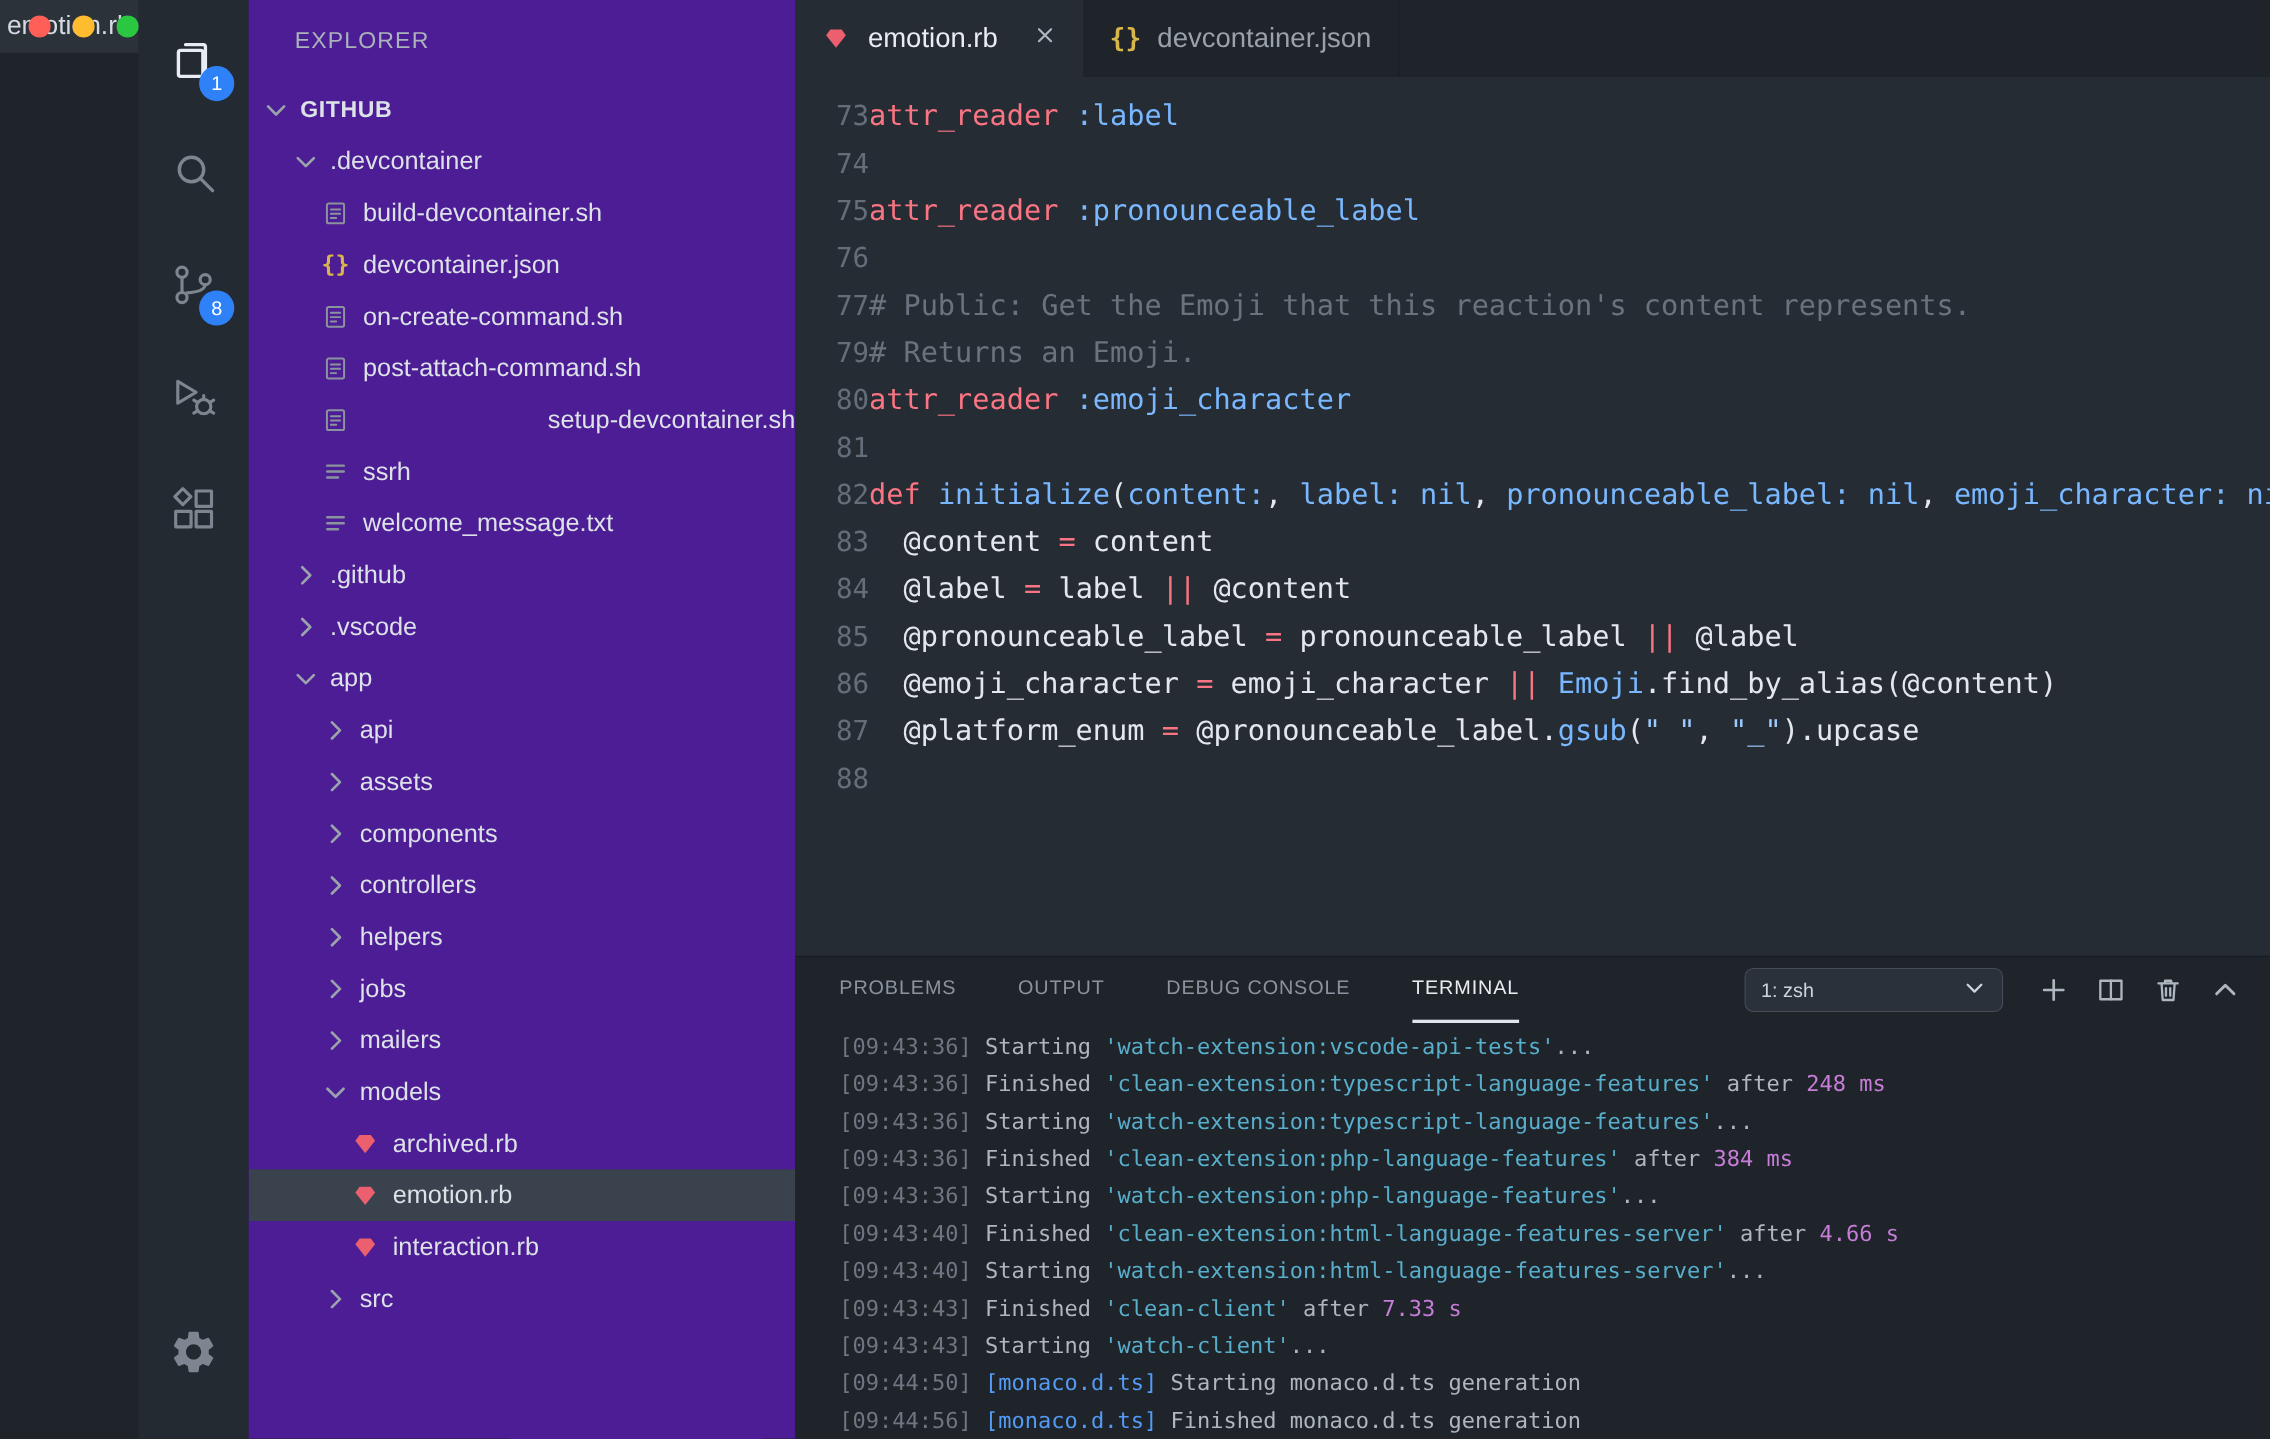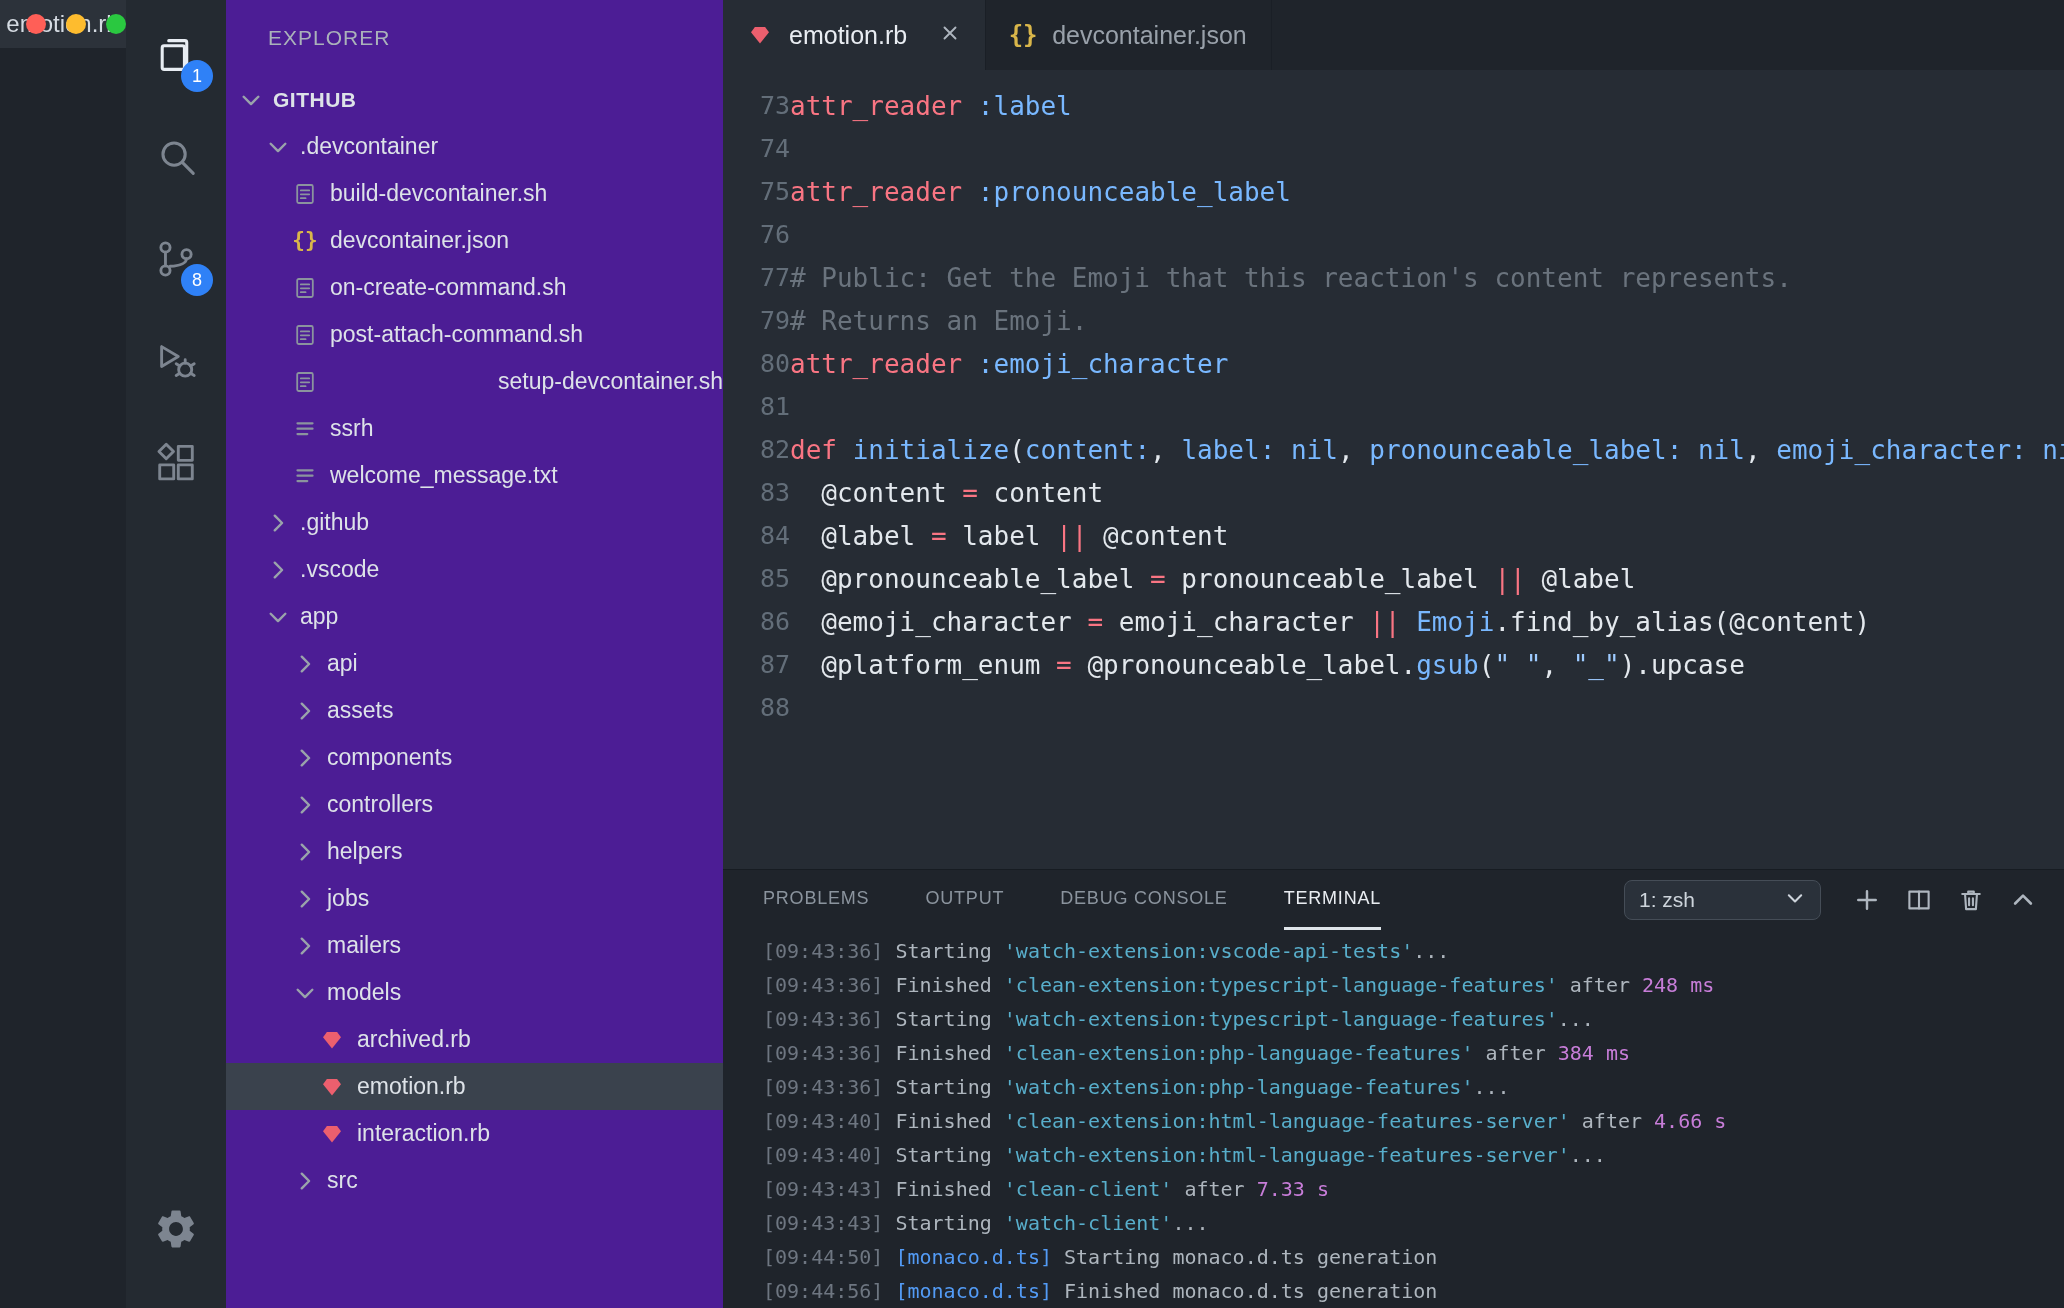--- a/index.html
+++ b/index.html
@@ -57,21 +57,21 @@
   .code-text{white-space:pre;}
   .tok-w{color:#e3e8ed}.tok-r{color:#f97583}.tok-b{color:#79b8ff}.tok-s{color:#9ecbff}.tok-c{color:#6a737d}
 
   
   .panel{height:439px;background:#1f242b;border-top:1px solid #171c22;display:flex;flex-direction:column;flex-shrink:0;}
   .panel-header{height:60px;display:flex;align-items:center;justify-content:space-between;padding:0 16px 0 40px;flex-shrink:0;}
   .panel-tabs{display:flex;gap:56px;height:100%;}
   .panel-tab{display:flex;align-items:center;font-size:18px;letter-spacing:.8px;color:#8b949e;border-bottom:3px solid transparent;cursor:pointer;}
   .panel-tab.active{color:#e9edf2;border-bottom-color:#dfe5ea;}
   .panel-actions{display:flex;align-items:center;gap:24px;color:#aeb6bf;}
-  .shell-select{display:flex;align-items:center;justify-content:space-between;width:197px;height:40px;background:#2a313a;border:1px solid #454d57;border-radius:8px;padding:0 14px;font-size:21px;color:#cdd4db;cursor:pointer;margin-right:8px;}
+  .shell-select{display:flex;align-items:center;justify-content:space-between;width:235px;height:40px;background:#2a313a;border:1px solid #454d57;border-radius:8px;padding:0 14px;font-size:18px;color:#cdd4db;cursor:pointer;margin-right:8px;}
   .shell-select svg{width:22px;height:22px;}
   .pa-icon{display:flex;cursor:pointer;}
   .pa-icon svg{width:28px;height:28px;}
   .terminal{flex:1;padding:4px 0 0 40px;font-family:"DejaVu Sans Mono",monospace;font-size:20px;overflow:hidden;}
   .term-line{height:34px;line-height:34px;white-space:pre;}
   .term-g{color:#6e7681}.term-d{color:#aeb6be}.term-c{color:#58aecb}.term-m{color:#c77dd8}.term-b{color:#539bf5}
 
   
   .statusbar{height:42px;background:#b91c1c;border-top:1px solid #1a1f26;display:flex;align-items:flex-end;font-size:20px;color:#c3cad1;flex-shrink:0;}
   .sb-remote{height:100%;background:#0b6ed6;color:#fff;display:flex;align-items:center;gap:14px;padding:0 26px;font-size:21px;cursor:pointer;}

